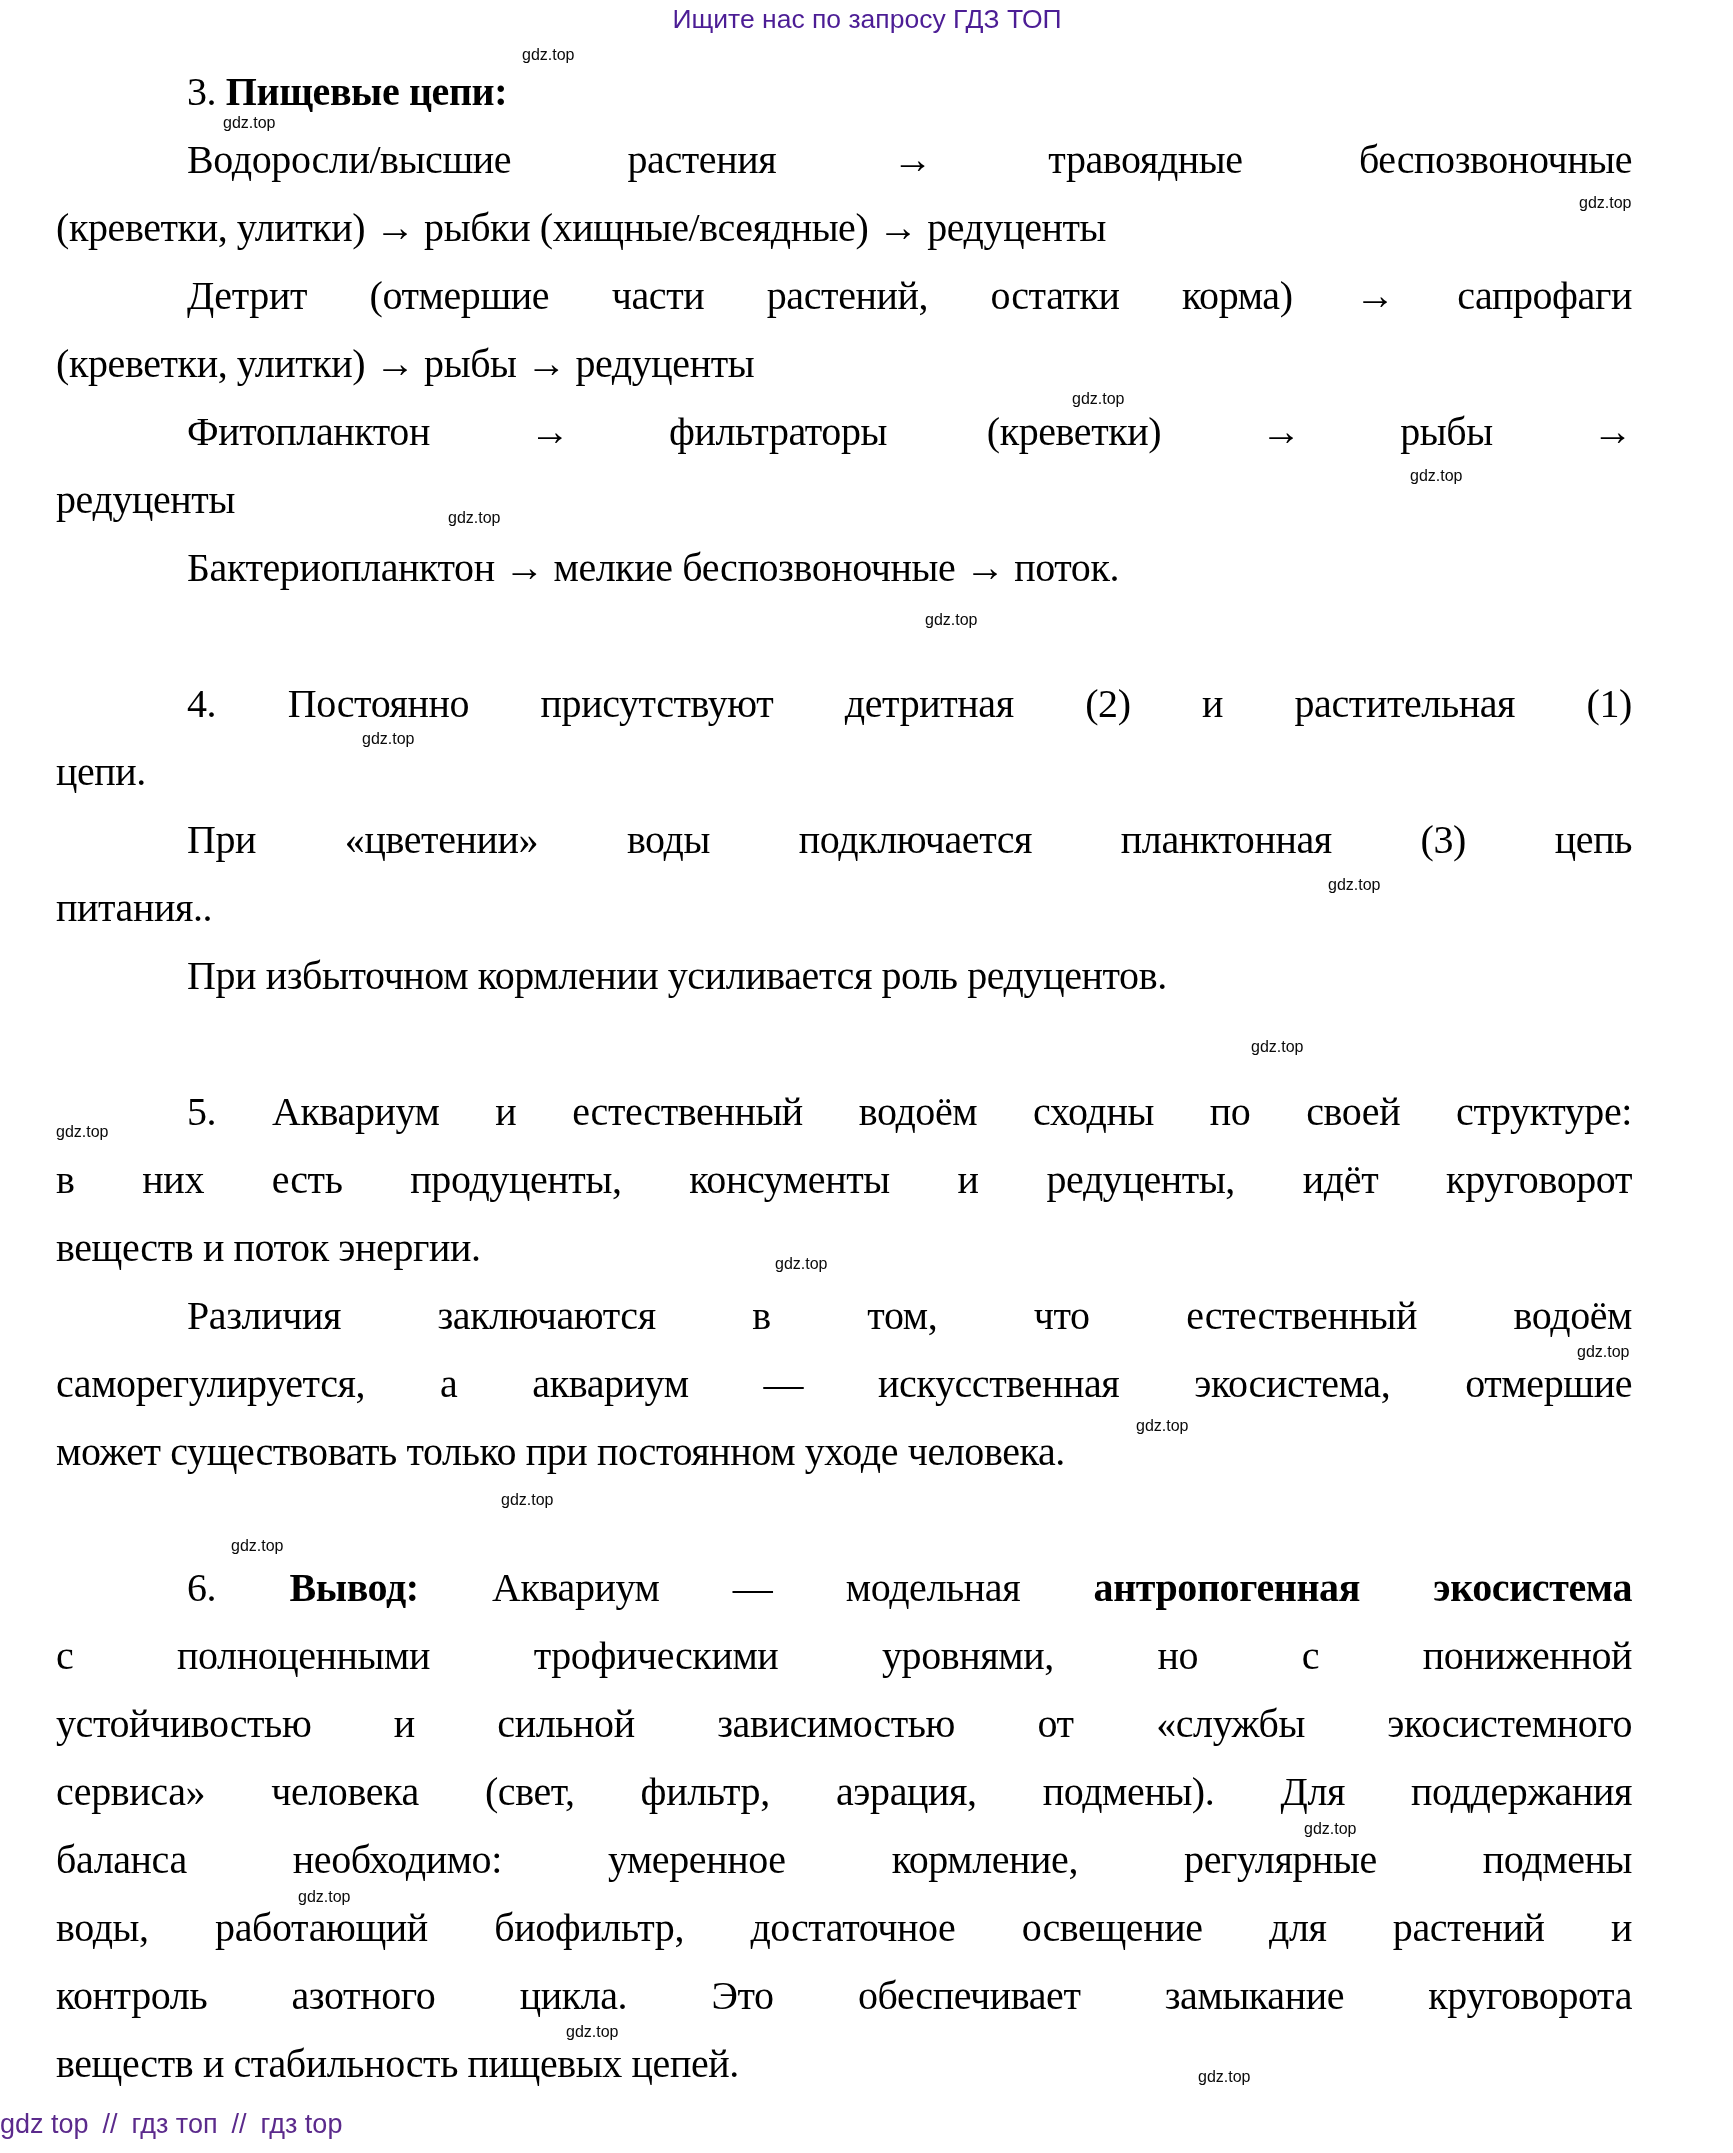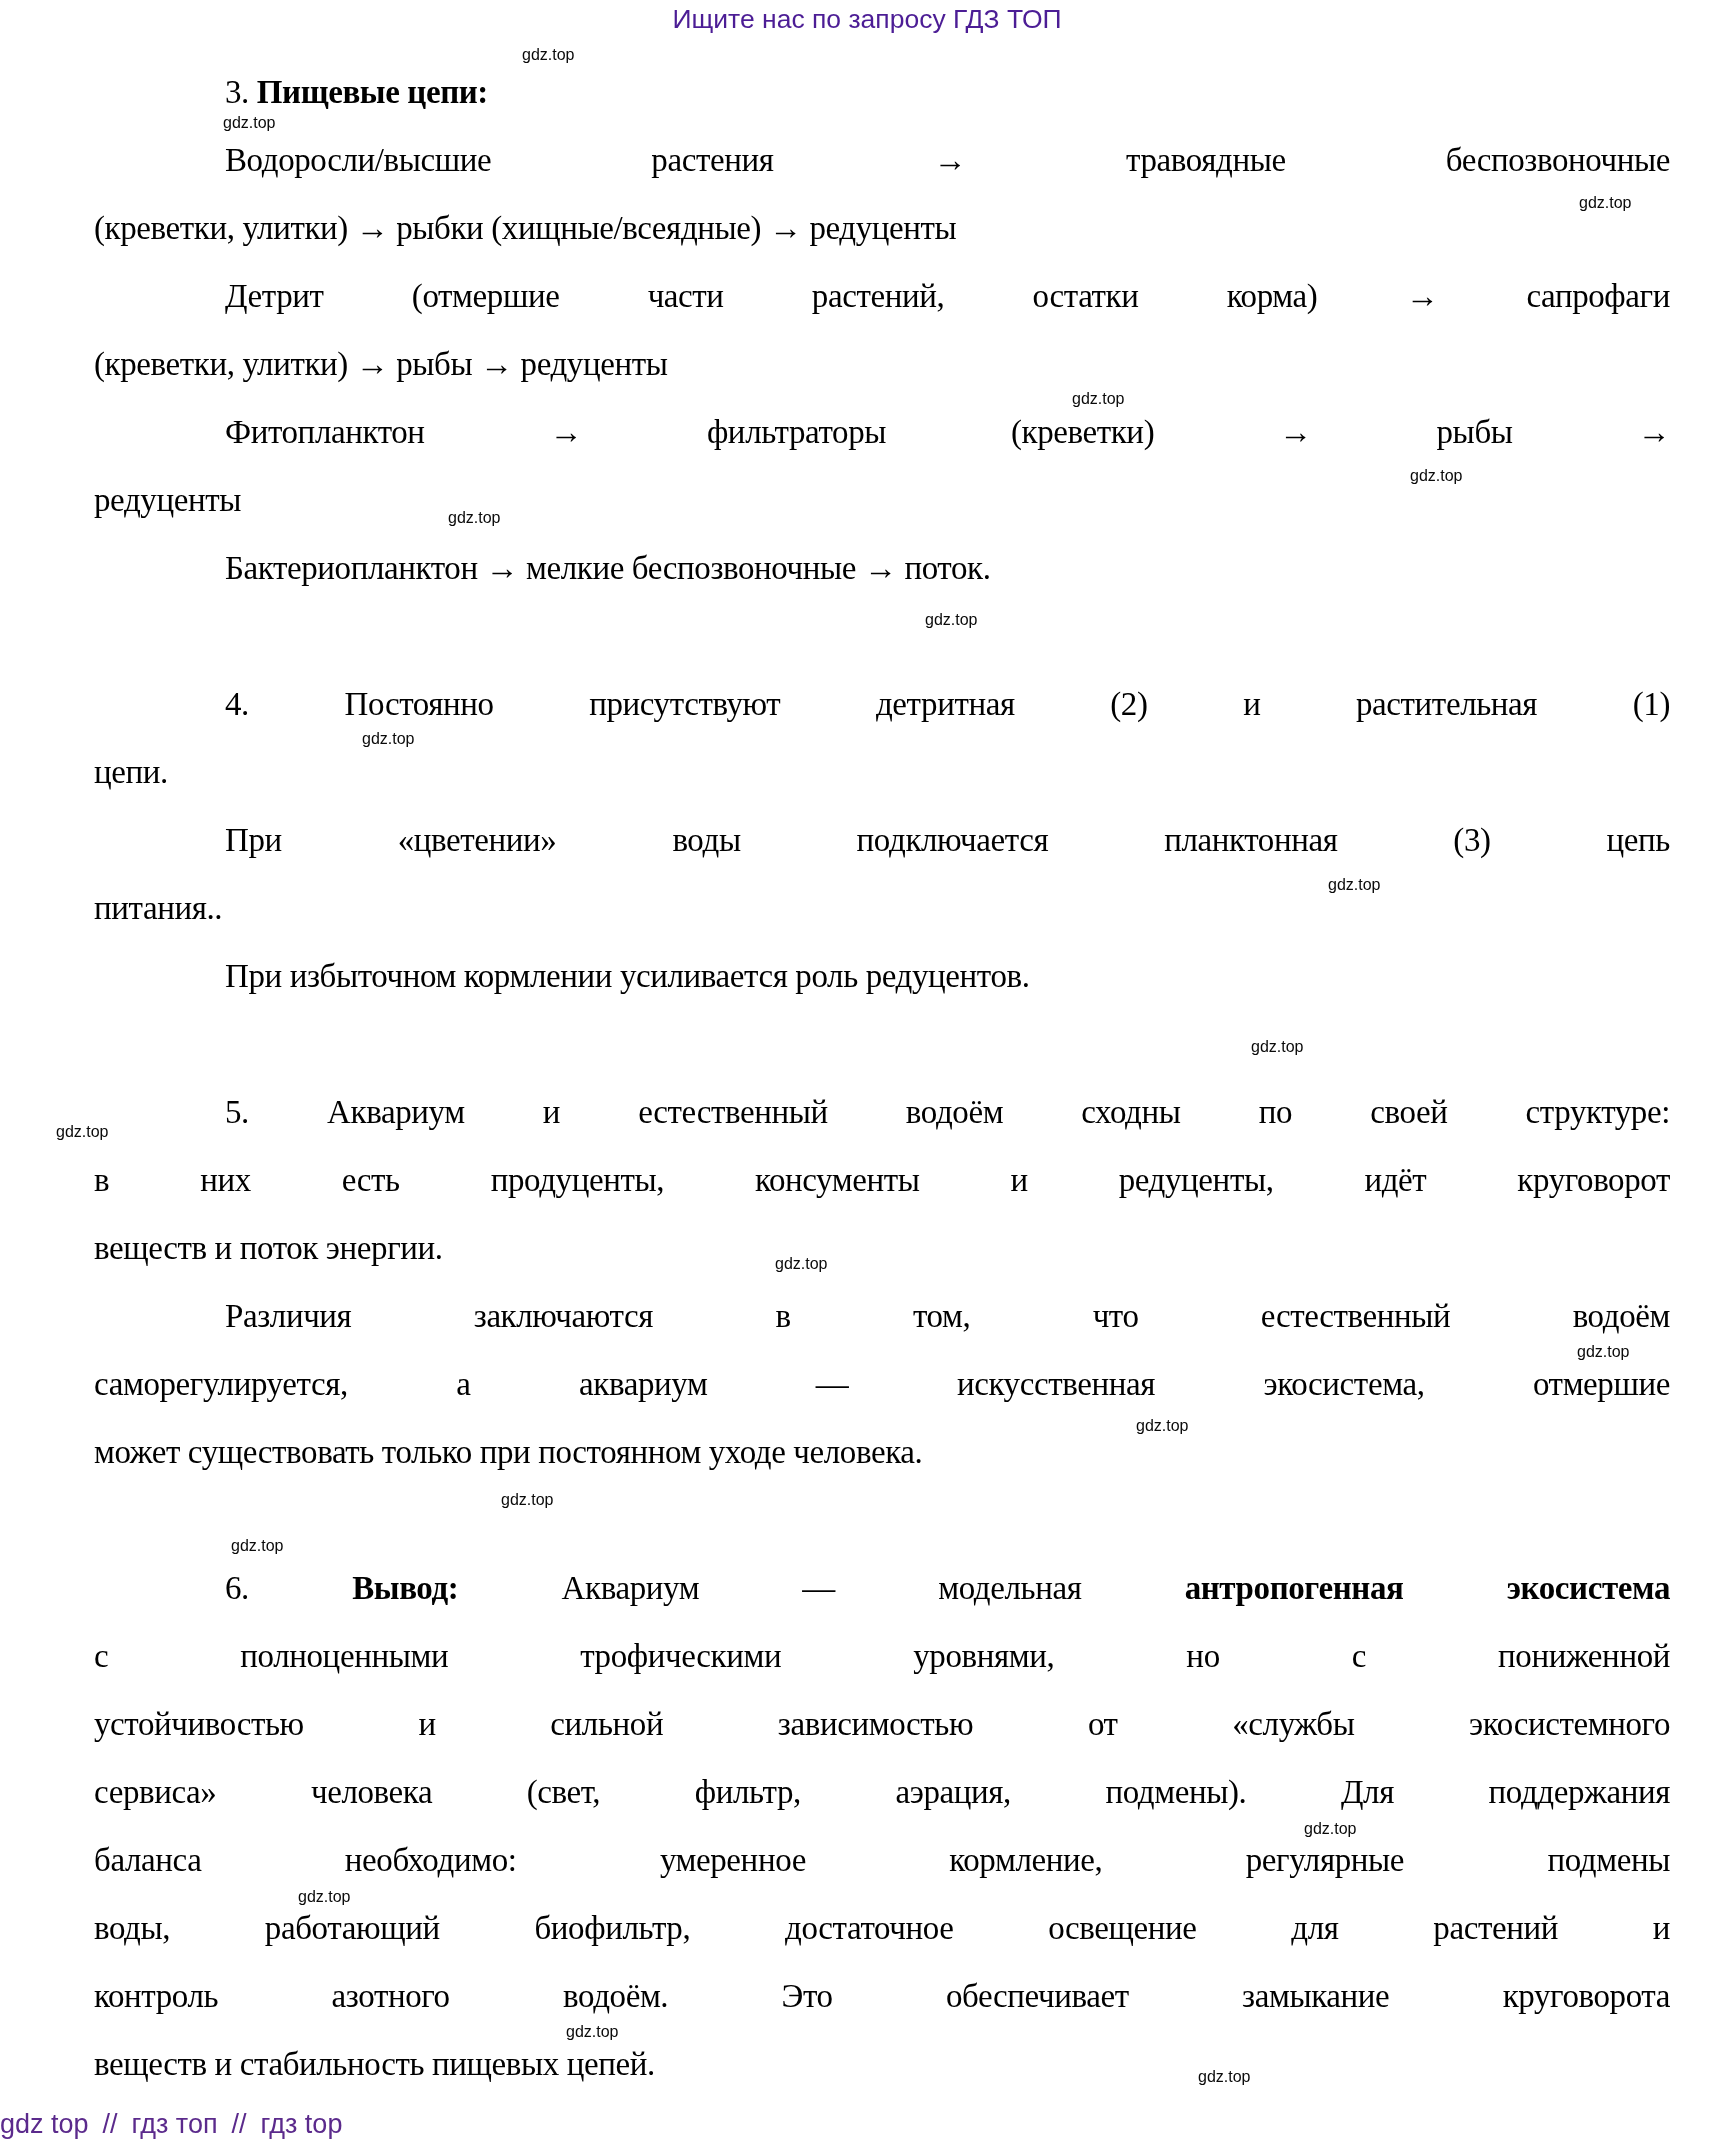--- a/index.html
+++ b/index.html
@@ -21,24 +21,23 @@
     font-family: "Liberation Sans", sans-serif;
     font-size: 26.5px;
     line-height: 34px;
     color: #4c1d95;
   }
   .content {
     position: absolute;
     top: 58px;
     left: 56px;
     width: 1576px;
-    font-size: 33px;
+    font-size: 40px;
     line-height: 68px;
     letter-spacing: -0.4px;
-    margin-left: 38px;
   }
   .line { text-align: left; }
   .just { text-align: justify; text-align-last: justify; }
   .first { text-indent: 131px; }
   .spacer { height: 68px; }
   .b { font-weight: bold; }
   .wm {
     position: absolute;
     font-family: Liberation Sans, sans-serif;
     font-size: 16px;
@@ -103,21 +102,21 @@
 
     <div class="spacer"></div>
 
     <div>
       <div class="line just first"><span>6. </span><span class="b">Вывод:</span><span> Аквариум — модельная </span><span class="b">антропогенная экосистема</span></div>
       <div class="line just">с полноценными трофическими уровнями, но с пониженной</div>
       <div class="line just">устойчивостью и сильной зависимостью от «службы экосистемного</div>
       <div class="line just">сервиса» человека (свет, фильтр, аэрация, подмены). Для поддержания</div>
       <div class="line just">баланса необходимо: умеренное кормление, регулярные подмены</div>
       <div class="line just">воды, работающий биофильтр, достаточное освещение для растений и</div>
-      <div class="line just">контроль азотного водоём. Это обеспечивает замыкание круговорота</div>
+      <div class="line just">контроль азотного цикла. Это обеспечивает замыкание круговорота</div>
       <div class="line">веществ и стабильность пищевых цепей.</div>
     </div>
 
   </div>
 
   <div class="wm" style="left:522px;  top:42px;">gdz.top</div>
   <div class="wm" style="left:223px;  top:110px;">gdz.top</div>
   <div class="wm" style="left:1579px; top:190px;">gdz.top</div>
   <div class="wm" style="left:1072px; top:386px;">gdz.top</div>
   <div class="wm" style="left:1410px; top:463px;">gdz.top</div>

